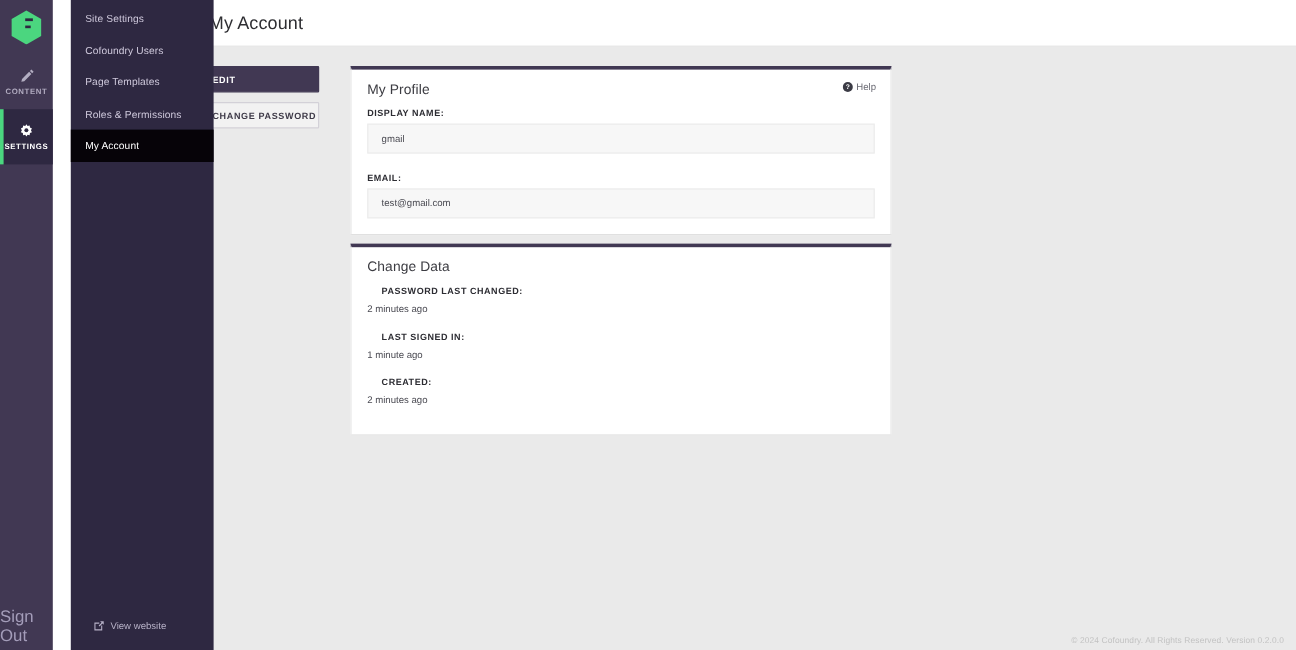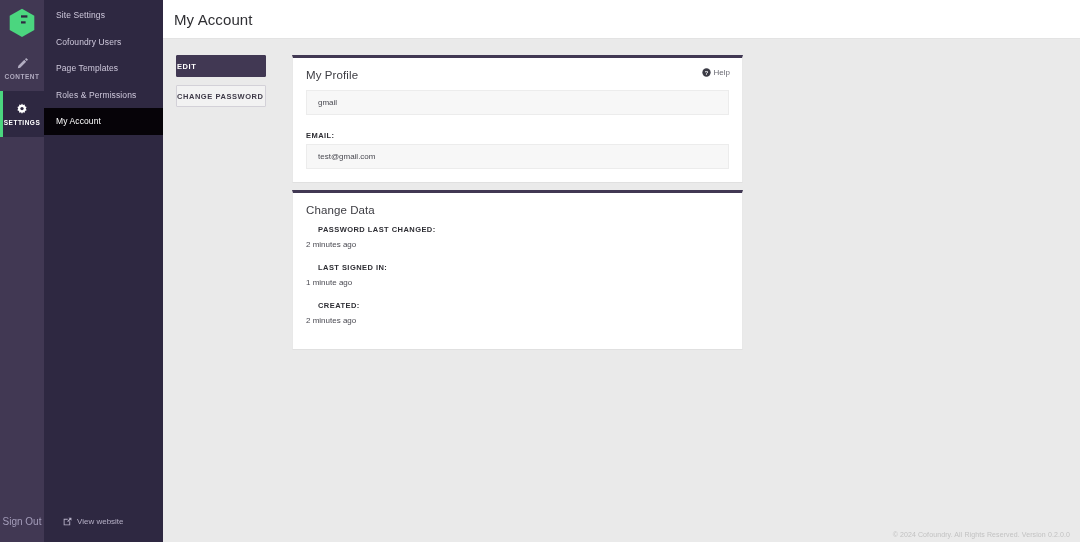--- a/index.html
+++ b/index.html
@@ -70,29 +70,29 @@
     position: absolute;
     left: 0; top: 0; bottom: 0;
     width: 3px;
     background: #4bd67f;
   }
   #rail-signout {
     position: absolute;
     left: 0; bottom: 0;
     width: 44px; height: 42px;
     display: flex; align-items: center; justify-content: center;
-    font-size: 10px;
+    font-size: 14px;
     color: #a49dba;
     cursor: pointer;
   }
 
   
   #side-menu {
     position: absolute;
-    left: 44px; top: 0;
+    left: 59px; top: 0;
     width: 119px; height: 542px;
     background: #2e2841;
     z-index: 4;
   }
   .menu-item {
     height: 26.5px;
     display: flex;
     align-items: center;
     padding-left: 12px;
     font-size: 8.5px;
@@ -376,20 +376,21 @@
                   <circle cx="8" cy="8" r="7.4" fill="#3b3b45"></circle>
                   <text x="8" y="11.6" font-size="10" font-family="Liberation Sans, sans-serif" font-weight="bold" fill="#ffffff" text-anchor="middle">?</text>
                 </svg>
               </span>
               <span class="help-lbl">Help</span>
             </div>
 
             <div class="panel-inner">
               <h2 class="panel-title">My Profile</h2>
 
+              <div class="field-label">Display Name:</div>
               <div class="field-value-box">gmail</div>
 
               <div class="field-label">Email:</div>
               <div class="field-value-box">test@gmail.com</div>
             </div>
           </div>
 
           <div class="panel">
             <div class="panel-inner" style="padding-bottom:24px;">
               <h2 class="panel-title">Change Data</h2>

